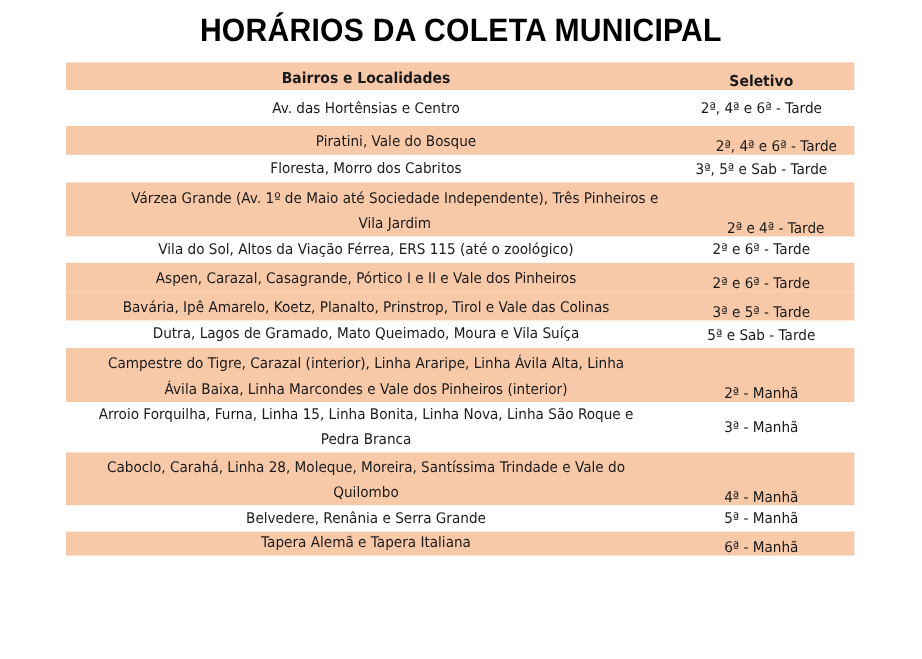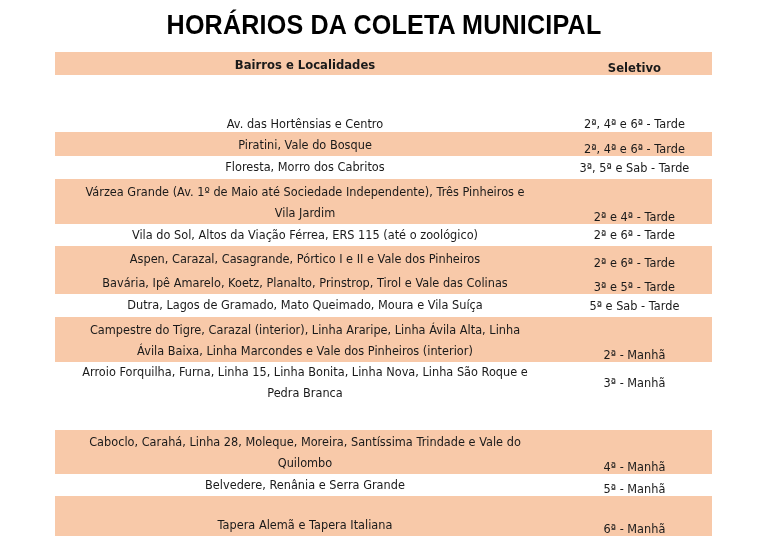--- a/index.html
+++ b/index.html
@@ -16,33 +16,33 @@
 <body>
 
 <div class="title">HORÁRIOS DA COLETA MUNICIPAL</div>
 
 <div class="table">
   <div class="row peach hdr">
     <div class="c1">Bairros e Localidades</div>
     <div class="c2">Seletivo</div>
   </div>
   <div id="rows">
-      <div class="row" style="height: 16px; margin-top: 41px;">
+      <div class="row" style="height: 30px;">
         <div class="c1">Av. das Hortênsias e Centro</div>
         <div class="c2">2ª, 4ª e 6ª - Tarde</div>
       </div>
-      <div class="row peach" style="height: 24px;">
+      <div class="row peach" style="height: 24px; padding-left: 25px;">
         <div class="c1">Piratini, Vale do Bosque</div>
         <div class="c2">2ª, 4ª e 6ª - Tarde</div>
       </div>
       <div class="row" style="height: 23px; justify-content: space-between;">
         <div class="c1">Floresta, Morro dos Cabritos</div>
         <div class="c2">3ª, 5ª e Sab - Tarde</div>
       </div>
-      <div class="row peach" style="height: 45px;">
+      <div class="row peach" style="height: 45px; padding-left: 24px;">
         <div class="c1">Várzea Grande (Av. 1º de Maio até Sociedade Independente), Três Pinheiros e Vila Jardim</div>
         <div class="c2">2ª e 4ª - Tarde</div>
       </div>
       <div class="row" style="height: 22px;">
         <div class="c1">Vila do Sol, Altos da Viação Férrea, ERS 115 (até o zoológico)</div>
         <div class="c2">2ª e 6ª - Tarde</div>
       </div>
       <div class="row peach" style="height: 24px;">
         <div class="c1">Aspen, Carazal, Casagrande, Pórtico I e II e Vale dos Pinheiros</div>
         <div class="c2">2ª e 6ª - Tarde</div>
@@ -56,26 +56,26 @@
         <div class="c2">5ª e Sab - Tarde</div>
       </div>
       <div class="row peach" style="height: 45px;">
         <div class="c1">Campestre do Tigre, Carazal (interior), Linha Araripe, Linha Ávila Alta, Linha Ávila Baixa, Linha Marcondes e Vale dos Pinheiros (interior)</div>
         <div class="c2">2ª - Manhã</div>
       </div>
       <div class="row" style="height: 42px;">
         <div class="c1">Arroio Forquilha, Furna, Linha 15, Linha Bonita, Linha Nova, Linha São Roque e Pedra Branca</div>
         <div class="c2">3ª - Manhã</div>
       </div>
-      <div class="row peach" style="height: 44px; margin-top: 26px;">
+      <div class="row peach" style="height: 44px;">
         <div class="c1">Caboclo, Carahá, Linha 28, Moleque, Moreira, Santíssima Trindade e Vale do Quilombo</div>
         <div class="c2">4ª - Manhã</div>
       </div>
-      <div class="row" style="height: 22px; align-items: flex-end;">
+      <div class="row" style="height: 22px;">
         <div class="c1">Belvedere, Renânia e Serra Grande</div>
         <div class="c2">5ª - Manhã</div>
       </div>
-      <div class="row peach" style="height: 40px;">
+      <div class="row peach" style="height: 20px;">
         <div class="c1">Tapera Alemã e Tapera Italiana</div>
         <div class="c2">6ª - Manhã</div>
       </div>
     </div>
 </div>
 
 </body></html>

